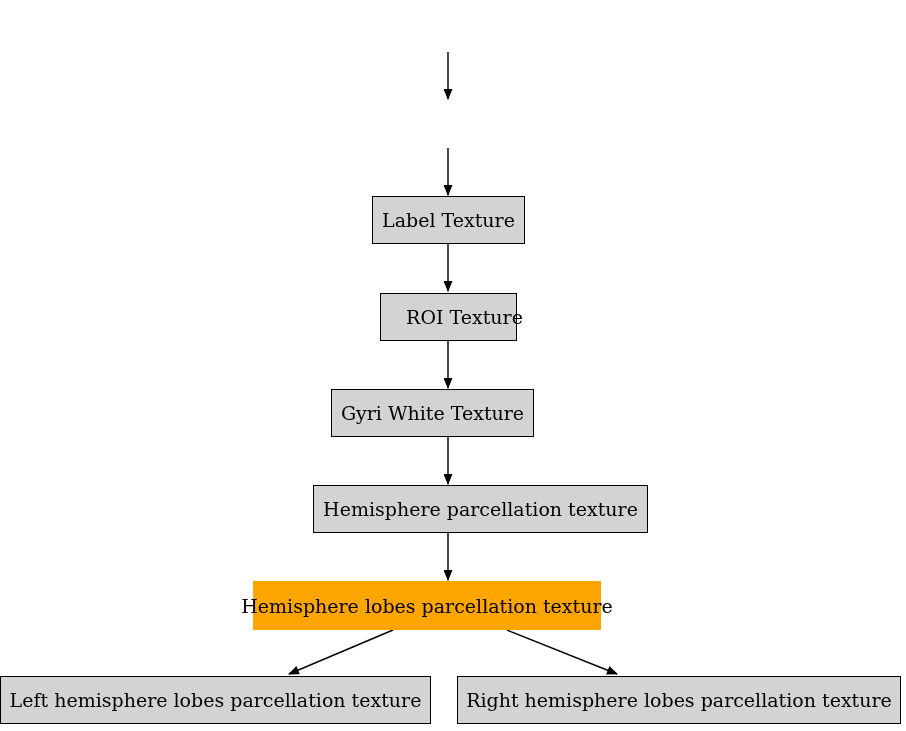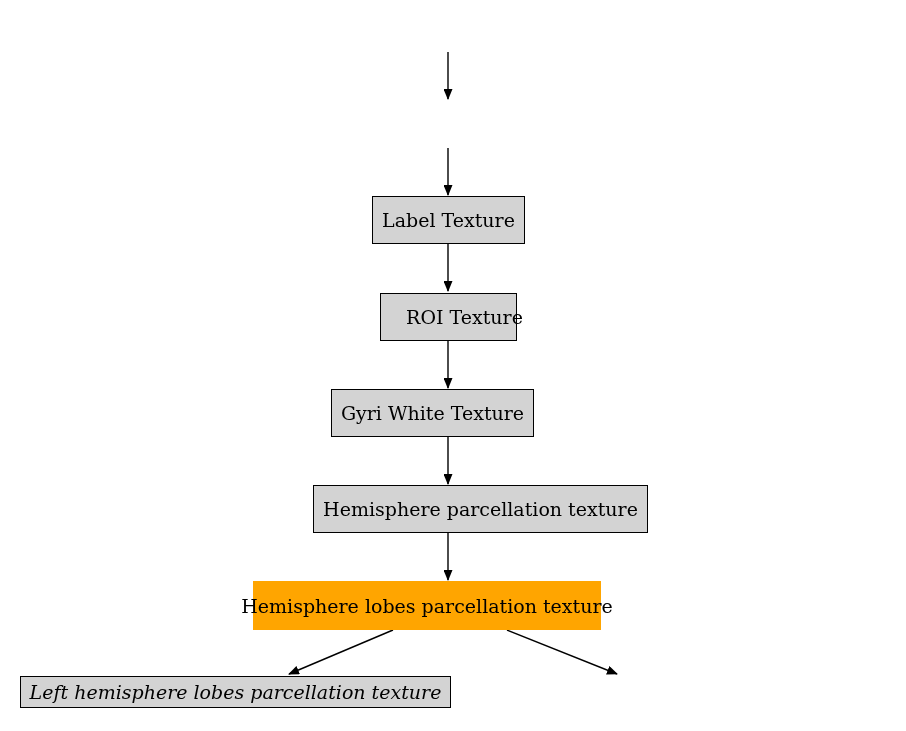--- a/index.html
+++ b/index.html
@@ -81,18 +81,21 @@
   </div>
 
   <div class="node" style="left:282px; top:485px; width:335px; height:48px;margin-left:31px;">
     <span>Hemisphere parcellation texture</span>
   </div>
 
   <div class="node highlight" style="left:253px; top:581px; width:348px; height:49px;">
     <span>Hemisphere lobes parcellation texture</span>
   </div>
 
-  <div class="node" style="left:20px; top:676px; width:431px; height:32px;font-style:italic;">
+  <div class="node" style="left:0; top:676px; width:431px; height:48px;">
     <span>Left hemisphere lobes parcellation texture</span>
   </div>
 
+  <div class="node" style="left:457px; top:676px; width:444px; height:48px;">
+    <span>Right hemisphere lobes parcellation texture</span>
+  </div>
 
 </div>
 
 </body></html>

